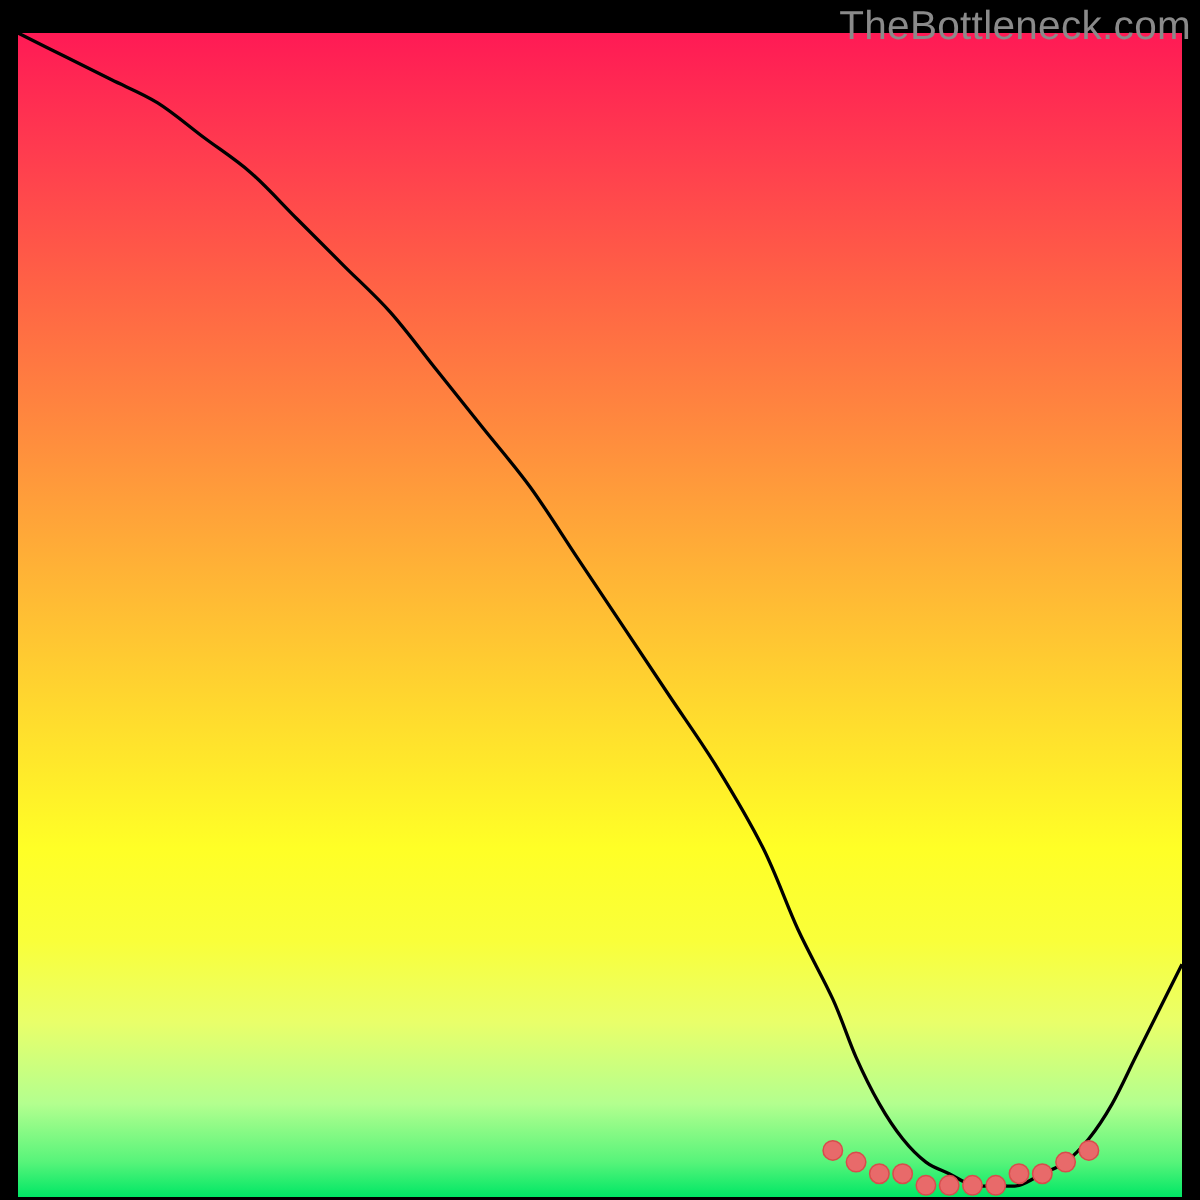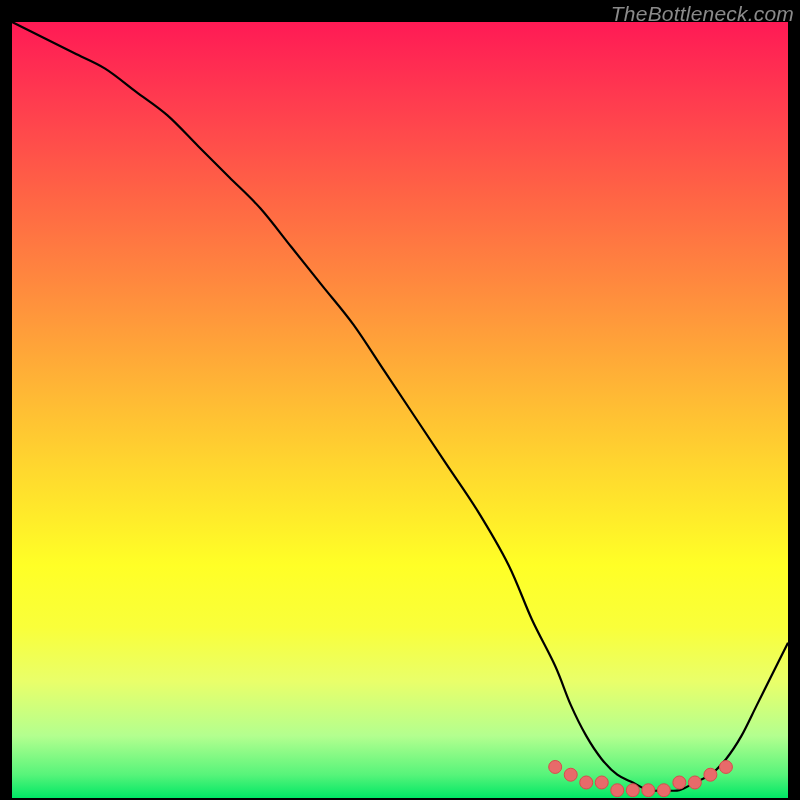--- a/index.html
+++ b/index.html
@@ -37,26 +37,25 @@
       #b3ff8f 92%,
       #57f47a 97%,
       #00e765 100%
     );
   }
   .watermark {
     position: absolute;
     top: 2px;
     right: 6px;
     font-family: Arial, Helvetica, sans-serif;
-    font-size: 21px;
+    font-size: 27px;
     color: #8a8a8a;
     letter-spacing: 0.2px;
     font-weight: 500;
     user-select: none;
-    font-style: italic;
   }
   svg.curve {
     position: absolute;
     left: 0;
     top: 0;
     width: 776px;
     height: 776px;
     overflow: visible;
   }
 </style>

